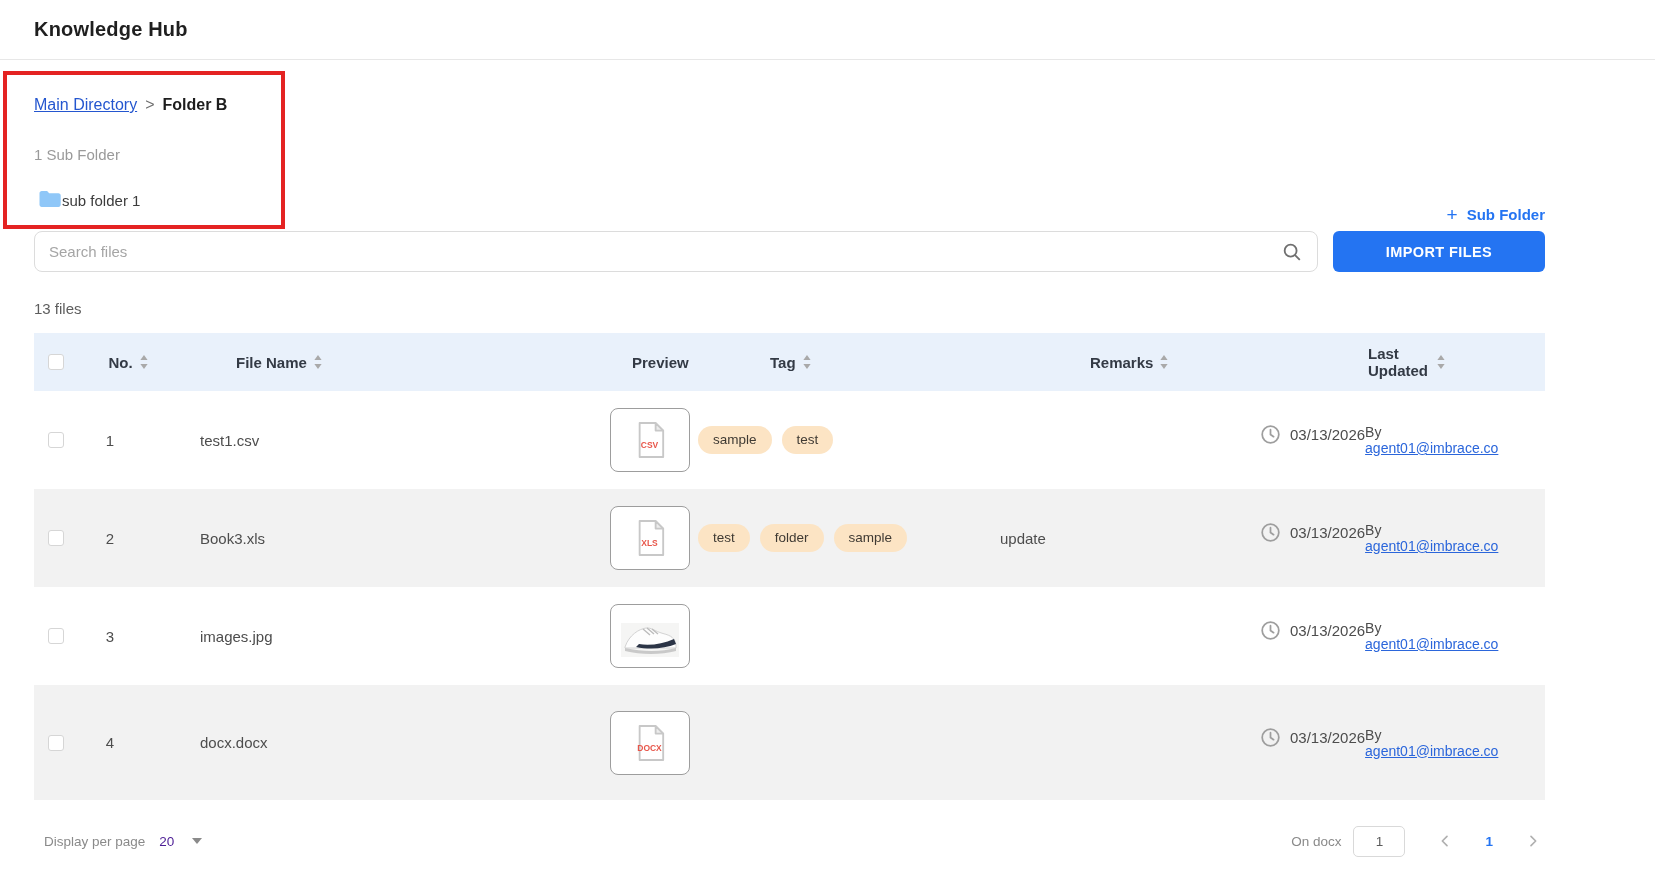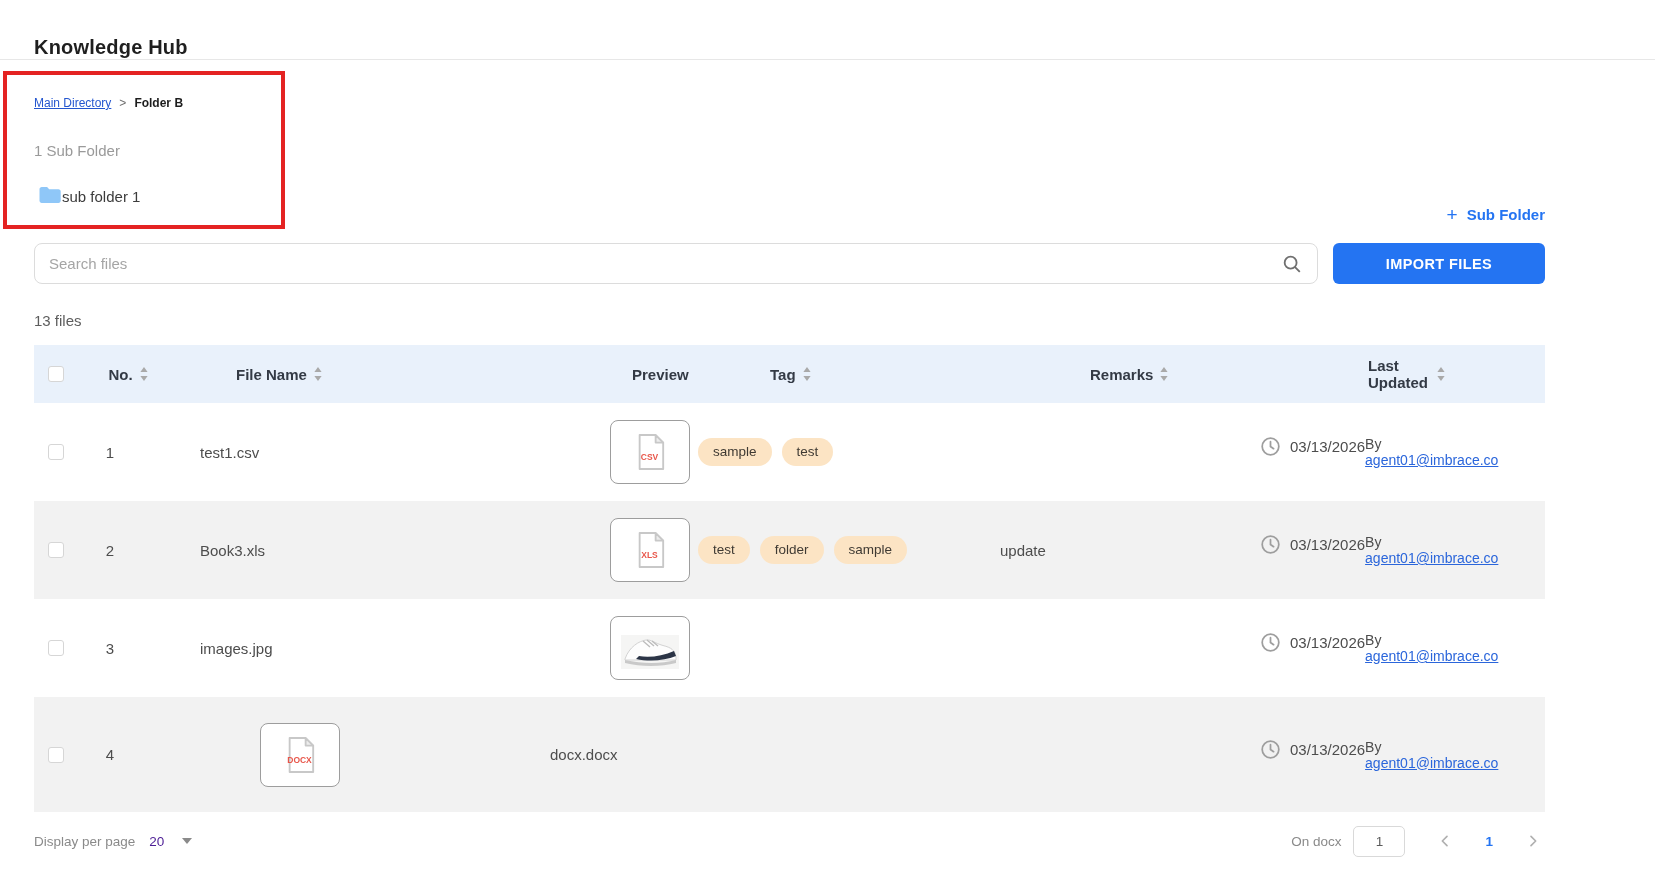--- a/index.html
+++ b/index.html
@@ -1,39 +1,39 @@
 <!DOCTYPE html>
 <html><head>
 <meta charset="utf-8">
 <style>
   * { margin:0; padding:0; box-sizing:border-box; }
   html,body { width:1655px; height:870px; background:#fff; font-family:"Liberation Sans", sans-serif; }
   .page { position:relative; width:1655px; height:870px; overflow:hidden; background:#fff; }
 
   
-  .app-header { height:60px; border-bottom:1px solid #e7e7e7; display:flex; align-items:flex-end; padding:0 34px; }
+  .app-header { height:60px; border-bottom:1px solid #e7e7e7; display:flex; align-items:center; padding:0 34px; }
   .app-title { font-size:20px; font-weight:bold; color:#1f1f1f; letter-spacing:.2px; }
 
   
   .dir-section { position:relative; margin:0 110px 0 34px; }
-  .breadcrumb { display:flex; align-items:center; gap:8px; padding-top:36px; font-size:12px; }
+  .breadcrumb { display:flex; align-items:center; gap:8px; padding-top:36px; font-size:16px; }
   .crumb-link { color:#2456cf; text-decoration:underline; cursor:pointer; }
   .crumb-sep { color:#6e6e6e; }
   .crumb-current { font-weight:bold; color:#1d1d1d; }
   .subfolder-count { margin-top:32px; font-size:15px; color:#9a9a9a; }
   .folder-item { margin-top:26px; display:flex; align-items:flex-end; margin-left:4px; cursor:pointer; width:max-content; }
   .folder-name { font-size:15px; color:#3c3c3c; }
   .add-subfolder { position:absolute; top:145px; right:0; display:flex; align-items:center; gap:9px; color:#2474f2; font-weight:bold; font-size:15px; cursor:pointer; }
   .plus-glyph { font-size:19px; font-weight:500; line-height:1; }
 
   
   .annotation-box { position:absolute; left:3px; top:71px; width:282px; height:158px; border:4px solid #e42322; pointer-events:none; z-index:30; }
 
   
-  .toolbar { margin:38px 110px 0 34px; display:flex; gap:15px; }
+  .toolbar { margin:22px 110px 0 34px; display:flex; gap:15px; }
   .search-box { flex:1; height:41px; border:1px solid #dcdcdc; border-radius:8px; display:flex; align-items:center; padding:0 14px; background:#fff; }
   .search-input { flex:1; border:none; outline:none; font-size:15px; color:#3c3c3c; font-family:"Liberation Sans", sans-serif; background:transparent; }
   .search-input::placeholder { color:#a5a5a5; }
   .import-btn { width:212px; height:41px; background:#2474f2; color:#fff; border:none; border-radius:6px; font-weight:bold; font-size:14.5px; letter-spacing:.4px; cursor:pointer; font-family:"Liberation Sans", sans-serif; }
 
   .file-count { margin:28px 0 16px 34px; font-size:15px; color:#5d5d5d; }
 
   
   .table { margin:0 110px 0 34px; }
   .tgrid { display:grid; grid-template-columns:44px 64px 350px 198px 300px 270px 1fr; align-items:center; }
@@ -59,21 +59,21 @@
 
   .tag-list { display:flex; gap:10px; flex-wrap:wrap; }
   .tag-pill { background:#fce4c4; color:#3f3a33; border-radius:15px; padding:7px 15px; font-size:13.5px; line-height:1; }
 
   .updated-cell { display:flex; align-items:flex-start; padding-right:97px; }
   .updated-line1 { display:flex; align-items:center; gap:9px; font-size:15px; color:#4d4d4d; }
   .updated-line2 { font-size:14px; color:#4d4d4d; }
   .email-link { color:#2b66db; text-decoration:underline; cursor:pointer; }
 
   
-  .footer { position:absolute; left:0; right:0; bottom:0; height:58px; background:#fff; display:flex; align-items:center; justify-content:space-between; padding:0 110px 0 34px; z-index:20; }
+  .footer { position:absolute; left:10px; right:0; bottom:0; height:58px; background:#fff; display:flex; align-items:center; justify-content:space-between; padding:0 110px 0 34px; z-index:20; }
   .per-page { display:flex; align-items:center; gap:10px; font-size:13.5px; color:#8a8a8a; }
   .per-page-value { color:#4c1d95; margin-left:4px; }
   .caret-btn { display:flex; align-items:center; cursor:pointer; margin-left:8px; }
   .pager { display:flex; align-items:center; gap:0; }
   .on-page-label { font-size:13.5px; color:#8a8a8a; margin-right:12px; }
   .page-input { width:52px; height:31px; border:1px solid #d9d9d9; border-radius:5px; text-align:center; font-size:13.5px; color:#5c5c5c; outline:none; font-family:"Liberation Sans", sans-serif; }
   .nav-chevron { width:24px; height:24px; display:flex; align-items:center; justify-content:center; cursor:pointer; margin-left:28px; }
   .current-page { color:#2474f2; font-size:13.5px; font-weight:bold; margin-left:28px; }
 
   svg { display:block; }
@@ -305,33 +305,33 @@
         <span class="email-link">agent01@imbrace.co</span>
       </span>
     </div>
   </div>
 
   <div class="tgrid trow alt">
     <div class="rcell cell-check">
       <span class="checkbox"></span>
     </div>
     <div class="rcell cell-no center">4</div>
+    <div class="rcell cell-file">docx.docx</div>
     <div class="rcell preview-wrap">
       <div class="preview-card">
         <span class="doc-icon">
           <svg width="32" height="38" viewBox="0 0 34 40">
             <path d="M6 2 h17 l8 8 v28 h-25 z" fill="#ffffff" stroke="#c8c8c8" stroke-width="2" stroke-linejoin="round"></path>
             <path d="M23 2 v8 h8 z" fill="#ededed" stroke="#c8c8c8" stroke-width="2" stroke-linejoin="round"></path>
             <text x="16.5" y="29" text-anchor="middle" font-family="Liberation Sans, sans-serif" font-size="9" font-weight="bold" fill="#e8564a">DOCX</text>
           </svg>
         </span>
 
       </div>
     </div>
-    <div class="rcell cell-file">docx.docx</div>
     <div class="rcell cell-tag">
       <span class="tag-list"></span>
     </div>
     <div class="rcell cell-remarks"></div>
     <div class="updated-cell">
       <span class="updated-line1">
         <span>
           <svg width="21" height="21" viewBox="0 0 24 24" fill="none" stroke="#9e9e9e" stroke-width="2">
                   <circle cx="12" cy="12" r="9.5"></circle>
                   <path d="M12 6.5 V12 L15.5 14.5" stroke-linecap="round"></path>

